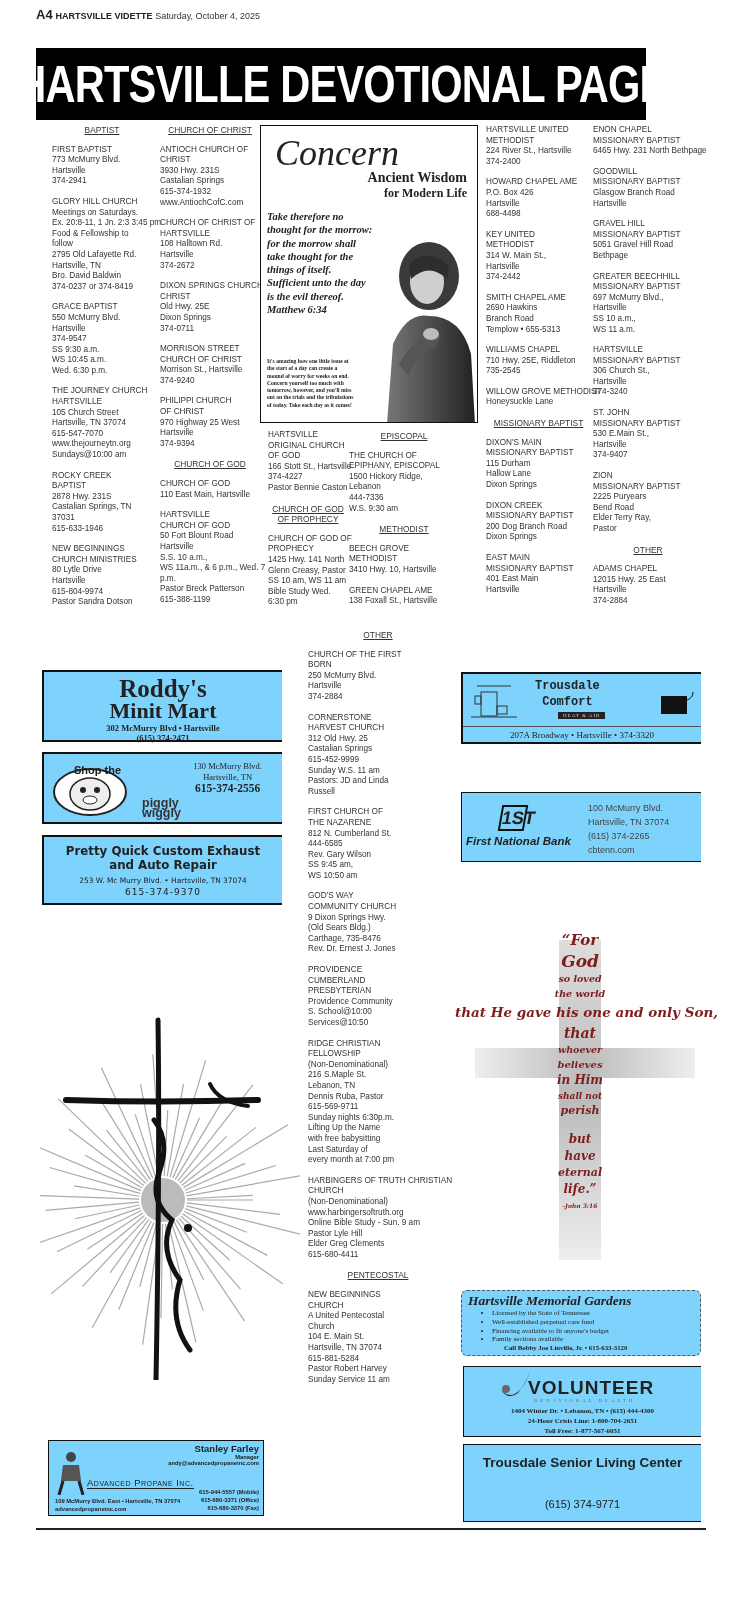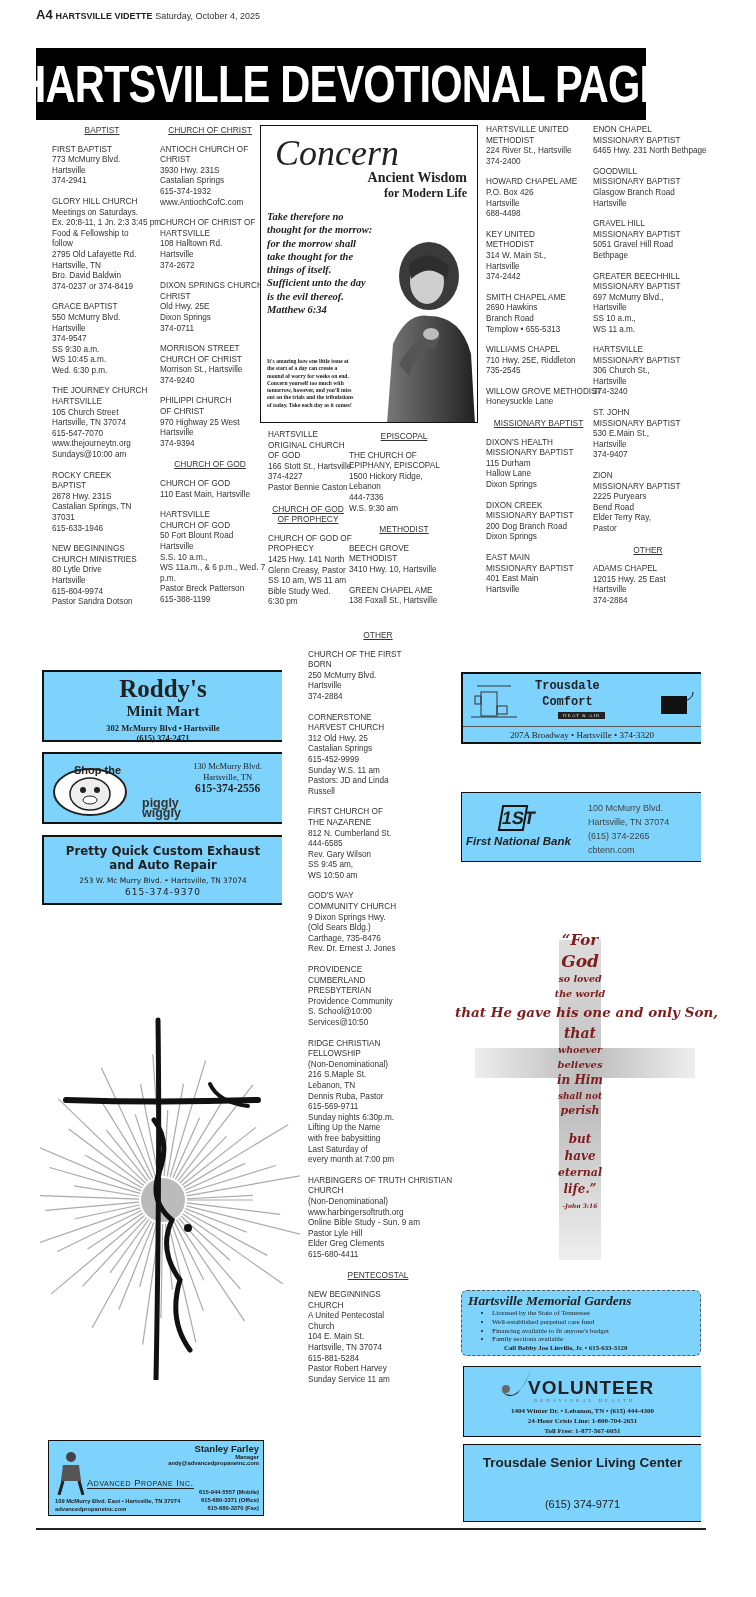--- a/index.html
+++ b/index.html
@@ -20,21 +20,21 @@
   .concern .ttl{position:absolute;left:14px;top:6px;font-family:"Liberation Serif",serif;font-style:italic;font-size:36px;color:#222;}
   .concern .sub1{position:absolute;right:10px;top:44px;font-family:"Liberation Serif",serif;font-weight:bold;font-size:14px;}
   .concern .sub2{position:absolute;right:10px;top:60px;font-family:"Liberation Serif",serif;font-weight:bold;font-size:12px;}
   .concern .verse{position:absolute;left:6px;top:84px;width:120px;font-family:"Liberation Serif",serif;font-style:italic;font-weight:bold;font-size:10.5px;line-height:13.3px;}
   .concern .blurb{position:absolute;left:6px;top:232px;width:110px;font-family:"Liberation Serif",serif;font-size:5.6px;line-height:7.3px;font-weight:bold;}
   .concern .woman{position:absolute;left:96px;top:98px;width:120px;height:200px;}
   
   .ad{position:absolute;background:#7dd3fc;box-sizing:border-box;}
   .ad-roddy{left:42px;top:670px;width:240px;height:72px;border:2px solid #111;border-right:none;text-align:center;font-family:"Liberation Serif",serif;}
   .ad-roddy .n1{font-size:25px;font-weight:bold;margin-top:4px;line-height:26px;}
-  .ad-roddy .n2{font-size:15px;font-weight:bold;line-height:18px;}
+  .ad-roddy .n2{font-size:22px;font-weight:bold;line-height:18px;}
   .ad-roddy .a{font-size:8.5px;font-weight:bold;margin-top:3px;}
   .ad-roddy .p{font-size:8.5px;font-weight:bold;}
   .ad-pw{left:42px;top:752px;width:240px;height:72px;border:2px solid #111;border-right:none;}
   .ad-pw .txt{position:absolute;right:20px;top:7px;text-align:center;font-family:"Liberation Serif",serif;font-size:8.5px;line-height:11px;}
   .ad-pw .ph{font-size:11.5px;font-weight:bold;}
   .ad-pw .pig{position:absolute;left:6px;top:6px;width:92px;height:58px;}
   .ad-pw .brand{position:absolute;left:98px;top:44px;font-family:"Liberation Sans",sans-serif;font-weight:bold;font-size:12.5px;line-height:10px;color:#333;}
   .ad-pq{left:42px;top:835px;width:240px;height:70px;border:2px solid #111;border-right:none;text-align:center;}
   .ad-pq .h{font-family:"DejaVu Sans",sans-serif;font-weight:bold;font-size:11.8px;line-height:14px;margin-top:7px;}
   .ad-pq .a{font-size:7.4px;margin-top:4px;font-family:"DejaVu Sans",sans-serif;}
@@ -262,21 +262,21 @@
       <div>WILLIAMS CHAPEL</div>
       <div>710 Hwy. 25E, Riddleton</div>
       <div>735-2545</div>
     </div>
     <div class="entry">
       <div>WILLOW GROVE METHODIST</div>
       <div>Honeysuckle Lane</div>
     </div>
     <div class="sec">MISSIONARY BAPTIST</div>
     <div class="entry">
-      <div>DIXON'S HEALTH</div>
+      <div>DIXON'S MAIN</div>
       <div>MISSIONARY BAPTIST</div>
       <div>115 Durham</div>
       <div>Hallow Lane</div>
       <div>Dixon Springs</div>
     </div>
     <div class="entry">
       <div>DIXON CREEK</div>
       <div>MISSIONARY BAPTIST</div>
       <div>200 Dog Branch Road</div>
       <div>Dixon Springs</div>

